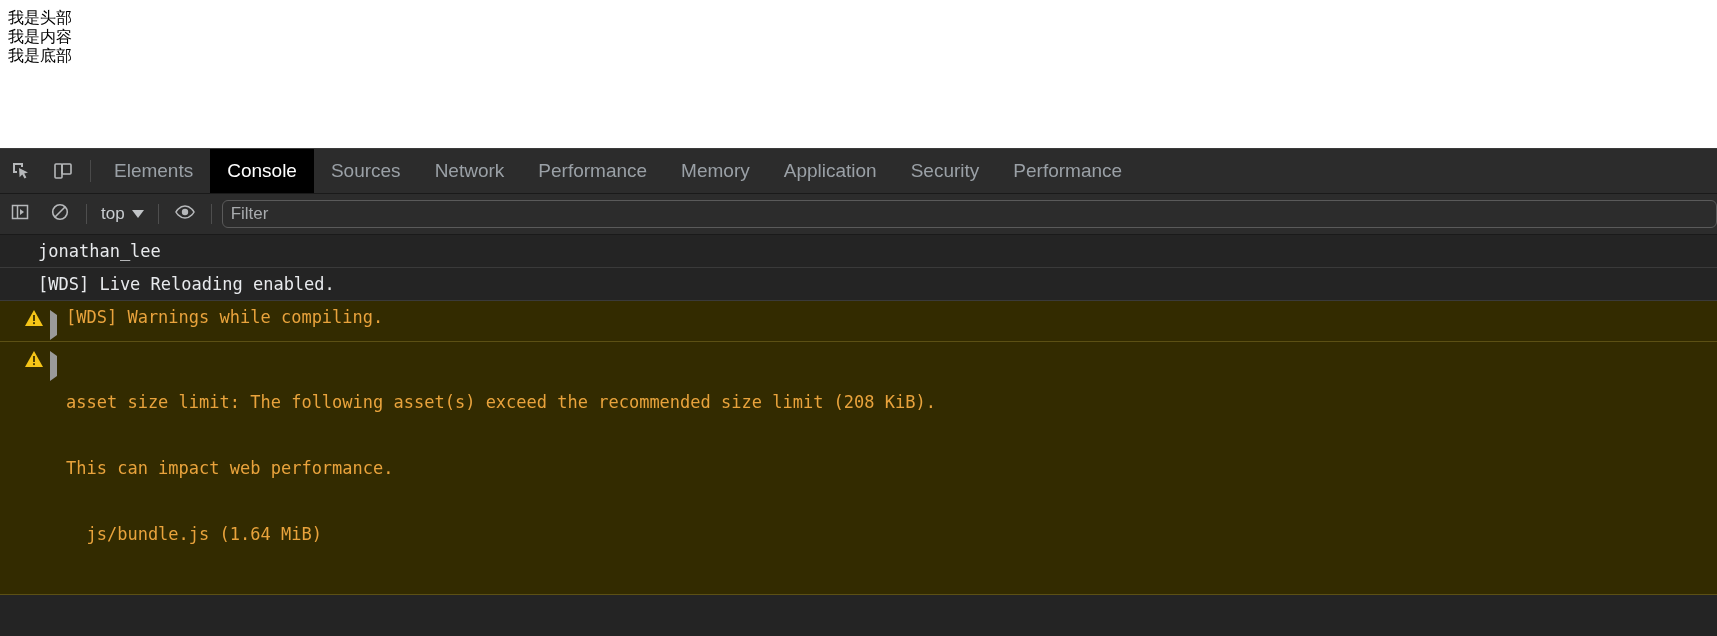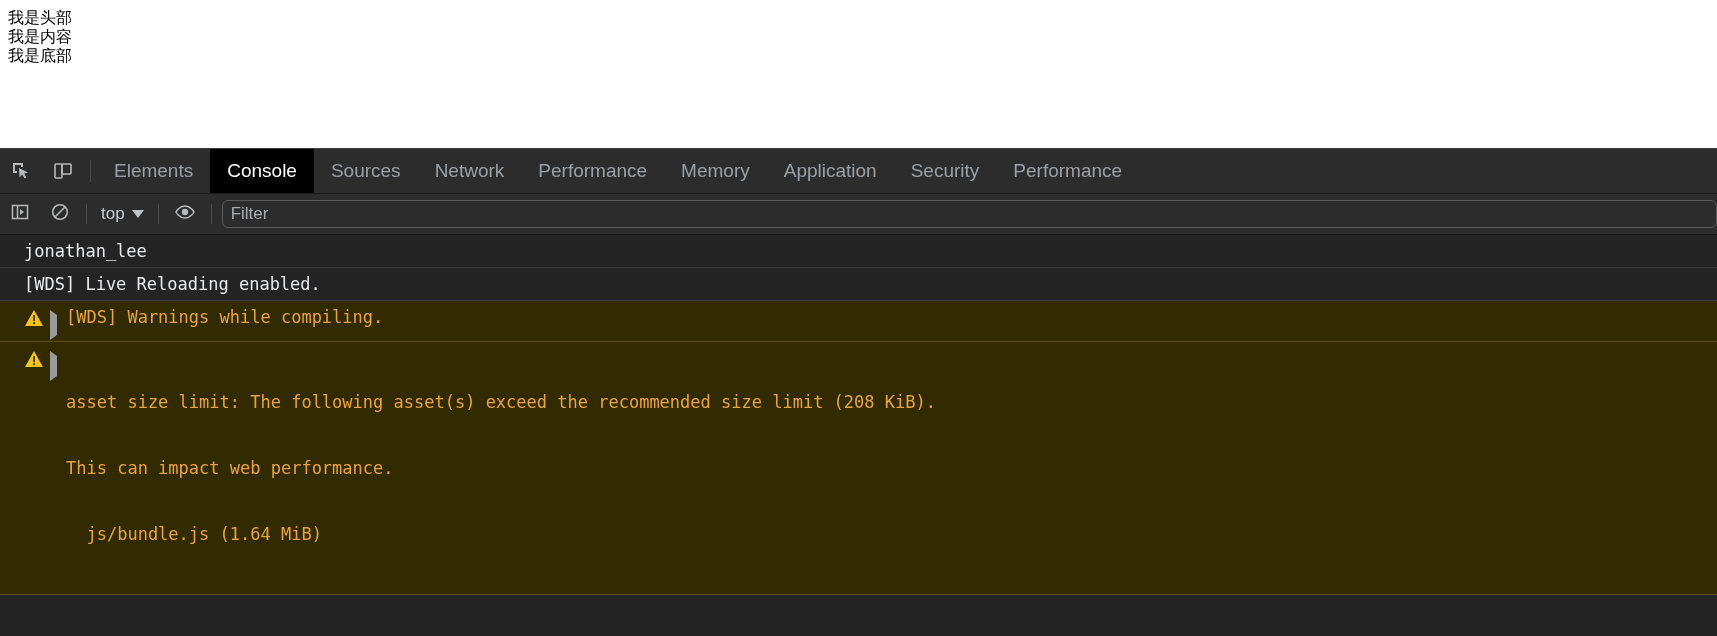--- a/index.html
+++ b/index.html
@@ -144,21 +144,21 @@
     padding: 5px 0 5px 0;
     display: flex;
     align-items: flex-start;
     font-family: "DejaVu Sans Mono", "Liberation Mono", monospace;
     font-size: 17px;
     line-height: 22px;
   }
   .msg.log {
     background: #242424;
     color: #e8eaed;
-    padding-left: 24px;
+    padding-left: 38px;
   }
   .msg.warn {
     background: #332b00;
     border-bottom-color: #5c5014;
     color: #f5a623;
     padding-left: 24px;
   }
   .warn-icon {
     flex: 0 0 auto;
     margin-top: 3px;

